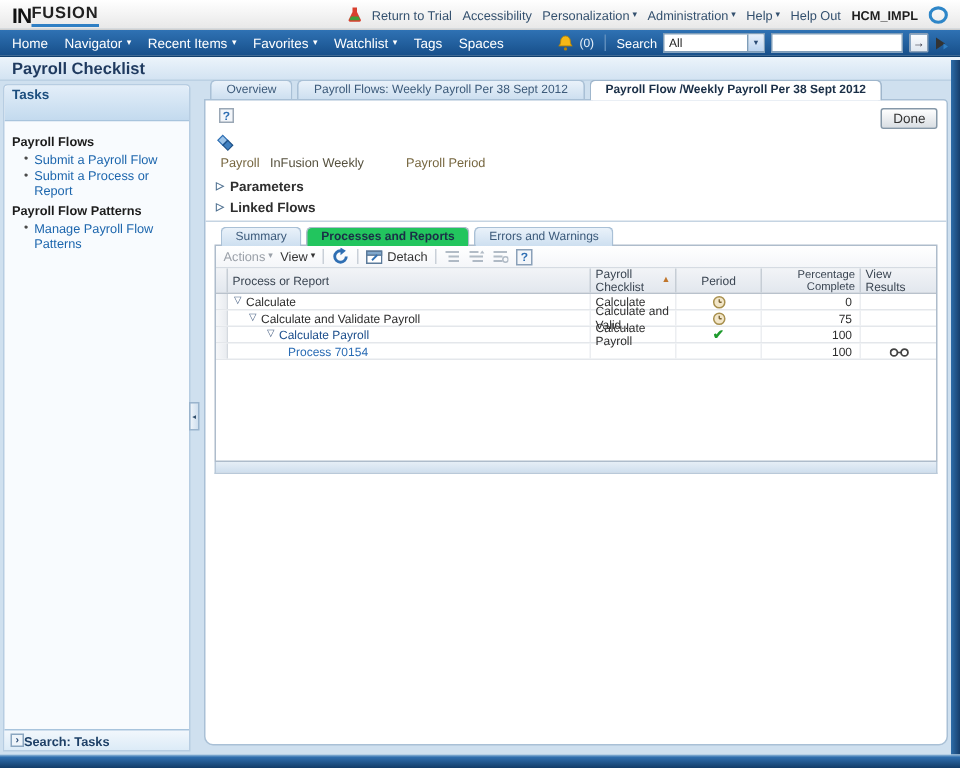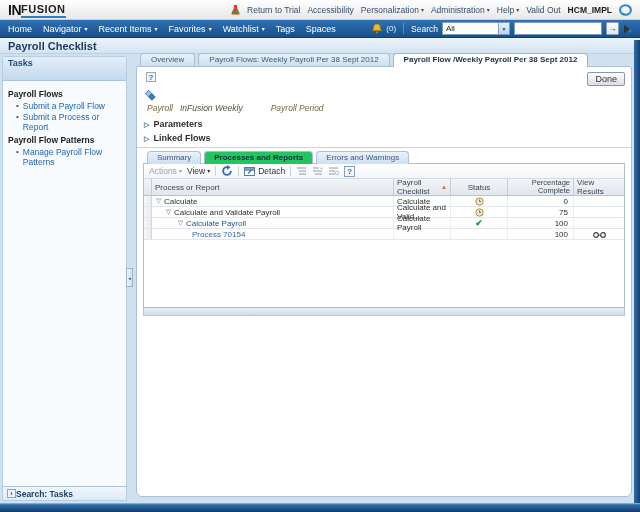--- a/index.html
+++ b/index.html
@@ -83,21 +83,21 @@
     background:#fff; border:1px solid #a9c0d6; border-radius:0 3px 6px 6px; }
   .panel-head { display:flex; align-items:flex-start; padding:5px 6px 0 6px; }
   .page-heading { font-size:11px; font-weight:bold; color:#2c455f; }
   .qbox { display:inline-flex; width:10px; height:10px; border:1px solid #9aa7b5;
     background:#f3f6fa; color:#2f6fb3; font-size:8px; font-weight:bold;
     align-items:center; justify-content:center; margin-left:3px; vertical-align:top; }
   .spacer { flex:1; }
   .done-btn { font-size:9px; padding:1px 7px; background:linear-gradient(#fefefe,#d9dee3);
     border:1px solid #8698a8; border-radius:2px; color:#333; }
   .flow-row { padding:3px 0 0 7px; height:16px; }
-  .info-row { display:flex; align-items:center; padding:1px 0 2px 10px; font-size:8.5px;font-style:italic; }
+  .info-row { display:flex; align-items:center; padding:1px 0 2px 10px; font-size:8.5px; }
   .info-lbl { color:#76663f; }
   .info-val { color:#55503d; margin-left:7px; }
   .gap28 { width:28px; }
   .expander { display:flex; align-items:center; gap:4px; padding:4px 0 0 7px;
     font-size:9px; font-weight:bold; color:#2e2e2e; }
   .tri { color:#4d6f8f; font-size:7px; line-height:1; }
   .divider { border-top:1px solid #c5d4e2; margin-top:4px; }
   
   .subtabs { display:flex; gap:3px; margin:3px 0 0 10px; position:relative; z-index:2; }
   .stab { height:13px; padding:1px 9px 0; font-size:8px; color:#3c5a7a; white-space:nowrap;
@@ -163,21 +163,21 @@
         <span class="dda">▾</span>
       </a>
     <a>
         <span>Administration</span>
         <span class="dda">▾</span>
       </a>
     <a>
         <span>Help</span>
         <span class="dda">▾</span>
       </a>
-    <a>Valid Out</a>
+    <a>Help Out</a>
     <span class="username">HCM_IMPL</span>
     <span class="icon-wrap">
       <svg width="13" height="12" viewBox="0 0 13 12">
           <ellipse cx="6.5" cy="6" rx="5.4" ry="4.8" fill="none" stroke="#2e86c8" stroke-width="2.1"></ellipse>
         </svg>
     </span>
   </div>
 </div>
 
 <div class="menubar">
@@ -358,21 +358,21 @@
     <div class="tbl-head">
       <div class="tc-rowhdr"></div>
       <div class="tc-name">
           <span>Process or Report</span>
         </div>
       <div class="tc-cl">
           <span>Payroll Checklist</span>
           <span class="sort-arrow">▲</span>
         </div>
       <div class="tc-st">
-          <span>Status</span>
+          <span>Period</span>
         </div>
       <div class="tc-pct">
         <span class="pct-two"><span>Percentage</span><br><span>Complete</span></span>
       </div>
       <div class="tc-vr">
           <span>View Results</span>
         </div>
     </div>
 
     <div class="trow">

